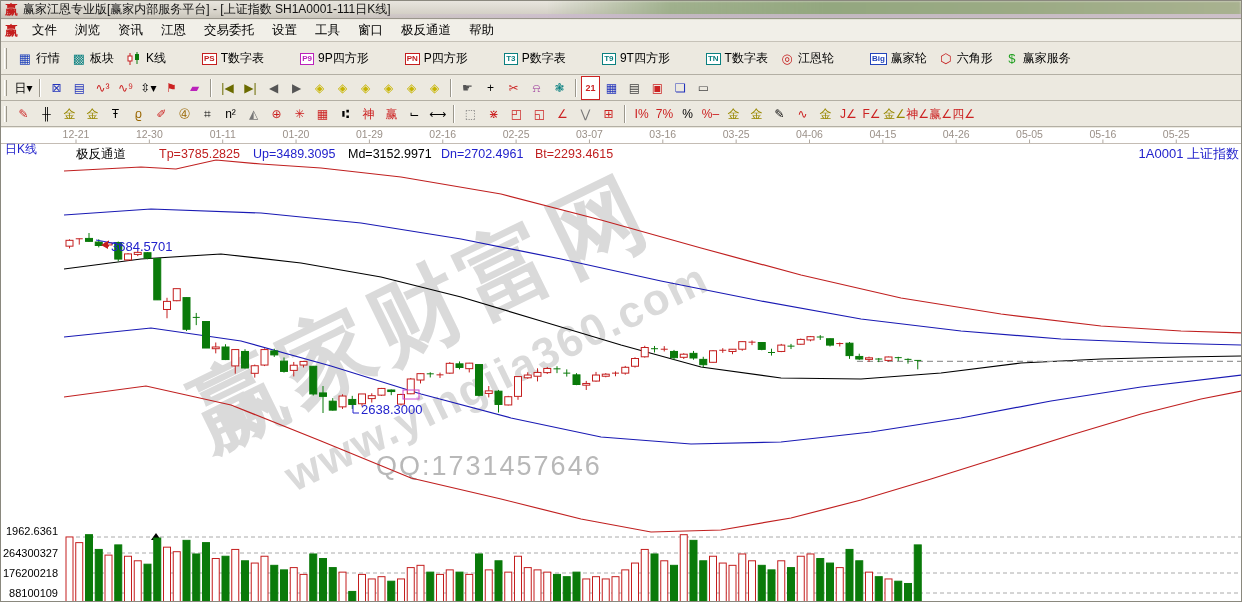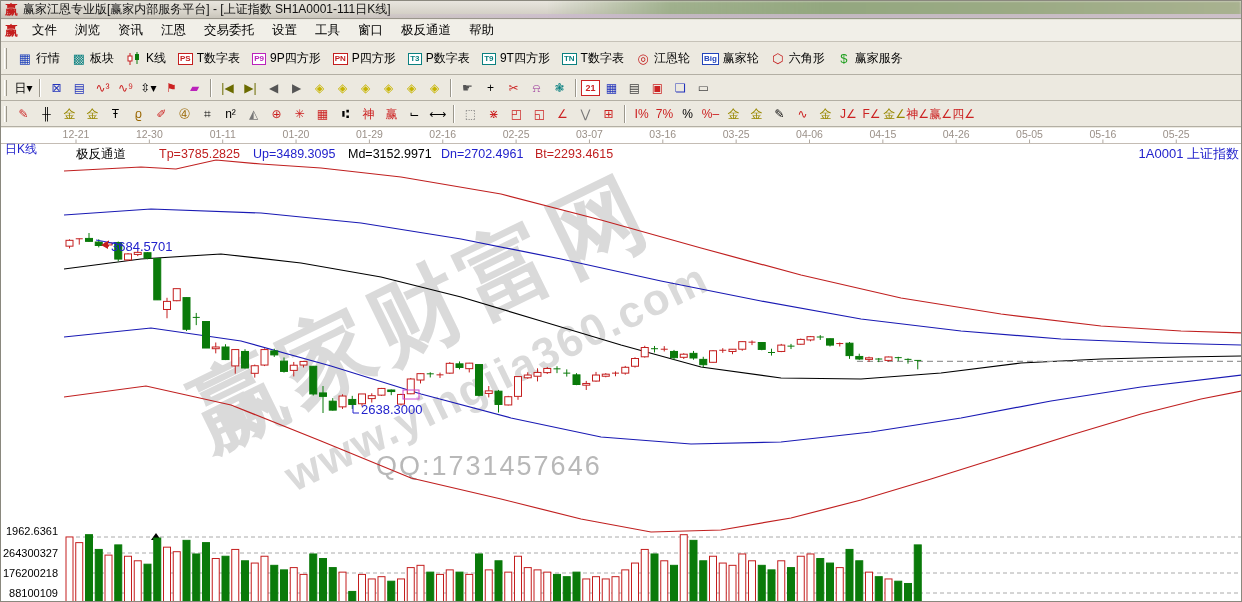--- a/index.html
+++ b/index.html
@@ -44,21 +44,21 @@
   #toolbar-draw{top:101px;height:25px;}
   .grip{width:3px;height:70%;border-left:1px solid #fff;border-right:1px solid #9b978c;margin:0 5px 0 3px;}
   .tsep{width:2px;height:72%;border-left:1px solid #9b978c;border-right:1px solid #fff;margin:0 4px;}
   .tbtn{
     display:inline-flex;align-items:center;gap:4px;border:1px solid transparent;
     padding:1px 5px;font-size:12px;color:#000;cursor:default;height:85%;
   }
   .ticon{font-size:13px;line-height:13px;display:inline-block;min-width:14px;text-align:center;}
   .badge{
     display:inline-block;font-size:8px;font-weight:bold;line-height:10px;
-    border:1px solid;padding:0 1px;background:#fff;min-width:14px;text-align:center;height:12px;
+    border:1px solid;padding:0 1px;background:#fff;min-width:14px;text-align:center;height:12px;margin-left:24px;
   }
   .ibtn{
     display:inline-flex;align-items:center;justify-content:center;
     width:23px;height:21px;font-size:12px;border:1px solid transparent;cursor:default;
   }
   
   #chart-area{position:absolute;top:127px;left:0;right:0;bottom:0;background:#fff;}
   #chart-svg{position:absolute;top:0;left:0;font-family:"Liberation Sans","DejaVu Sans",sans-serif;}
 </style>
 </head>
@@ -169,21 +169,21 @@
       <span class="ibtn" style="color: rgb(199, 180, 0);">◈</span>
       <span class="ibtn" style="color: rgb(199, 180, 0);">◈</span>
       <span class="ibtn" style="color: rgb(199, 180, 0);">◈</span>
       <span class="tsep"></span>
       <span class="ibtn" style="color: rgb(85, 85, 85);">☛</span>
       <span class="ibtn" style="color: rgb(0, 0, 0);">+</span>
       <span class="ibtn" style="color: rgb(204, 34, 34);">✂</span>
       <span class="ibtn" style="color: rgb(153, 51, 153);">⍾</span>
       <span class="ibtn" style="color: rgb(10, 128, 128);">❃</span>
       <span class="tsep"></span>
-      <span class="ibtn" style="color: rgb(204, 34, 34); border: 1px solid rgb(204, 34, 34); font-size: 9px; font-weight: bold; width: 19px; height: 16px; background: rgb(255, 255, 255);">21</span>
+      <span class="ibtn" style="color: rgb(204, 34, 34); border: 1px solid rgb(204, 34, 34); font-size: 9px; font-weight: bold; width: 19px; height: 24px; background: rgb(255, 255, 255);">21</span>
       <span class="ibtn" style="color: rgb(34, 51, 187);">▦</span>
       <span class="ibtn" style="color: rgb(68, 68, 68);">▤</span>
       <span class="ibtn" style="color: rgb(204, 34, 34);">▣</span>
       <span class="ibtn" style="color: rgb(34, 51, 187);">❏</span>
       <span class="ibtn" style="color: rgb(68, 68, 68);">▭</span>
     </div>
   <div id="toolbar-draw" class="toolbar">
       <span class="grip"></span>
       <span class="ibtn" style="color: rgb(204, 34, 34);">✎</span>
       <span class="ibtn" style="color: rgb(0, 0, 0);">╫</span>

